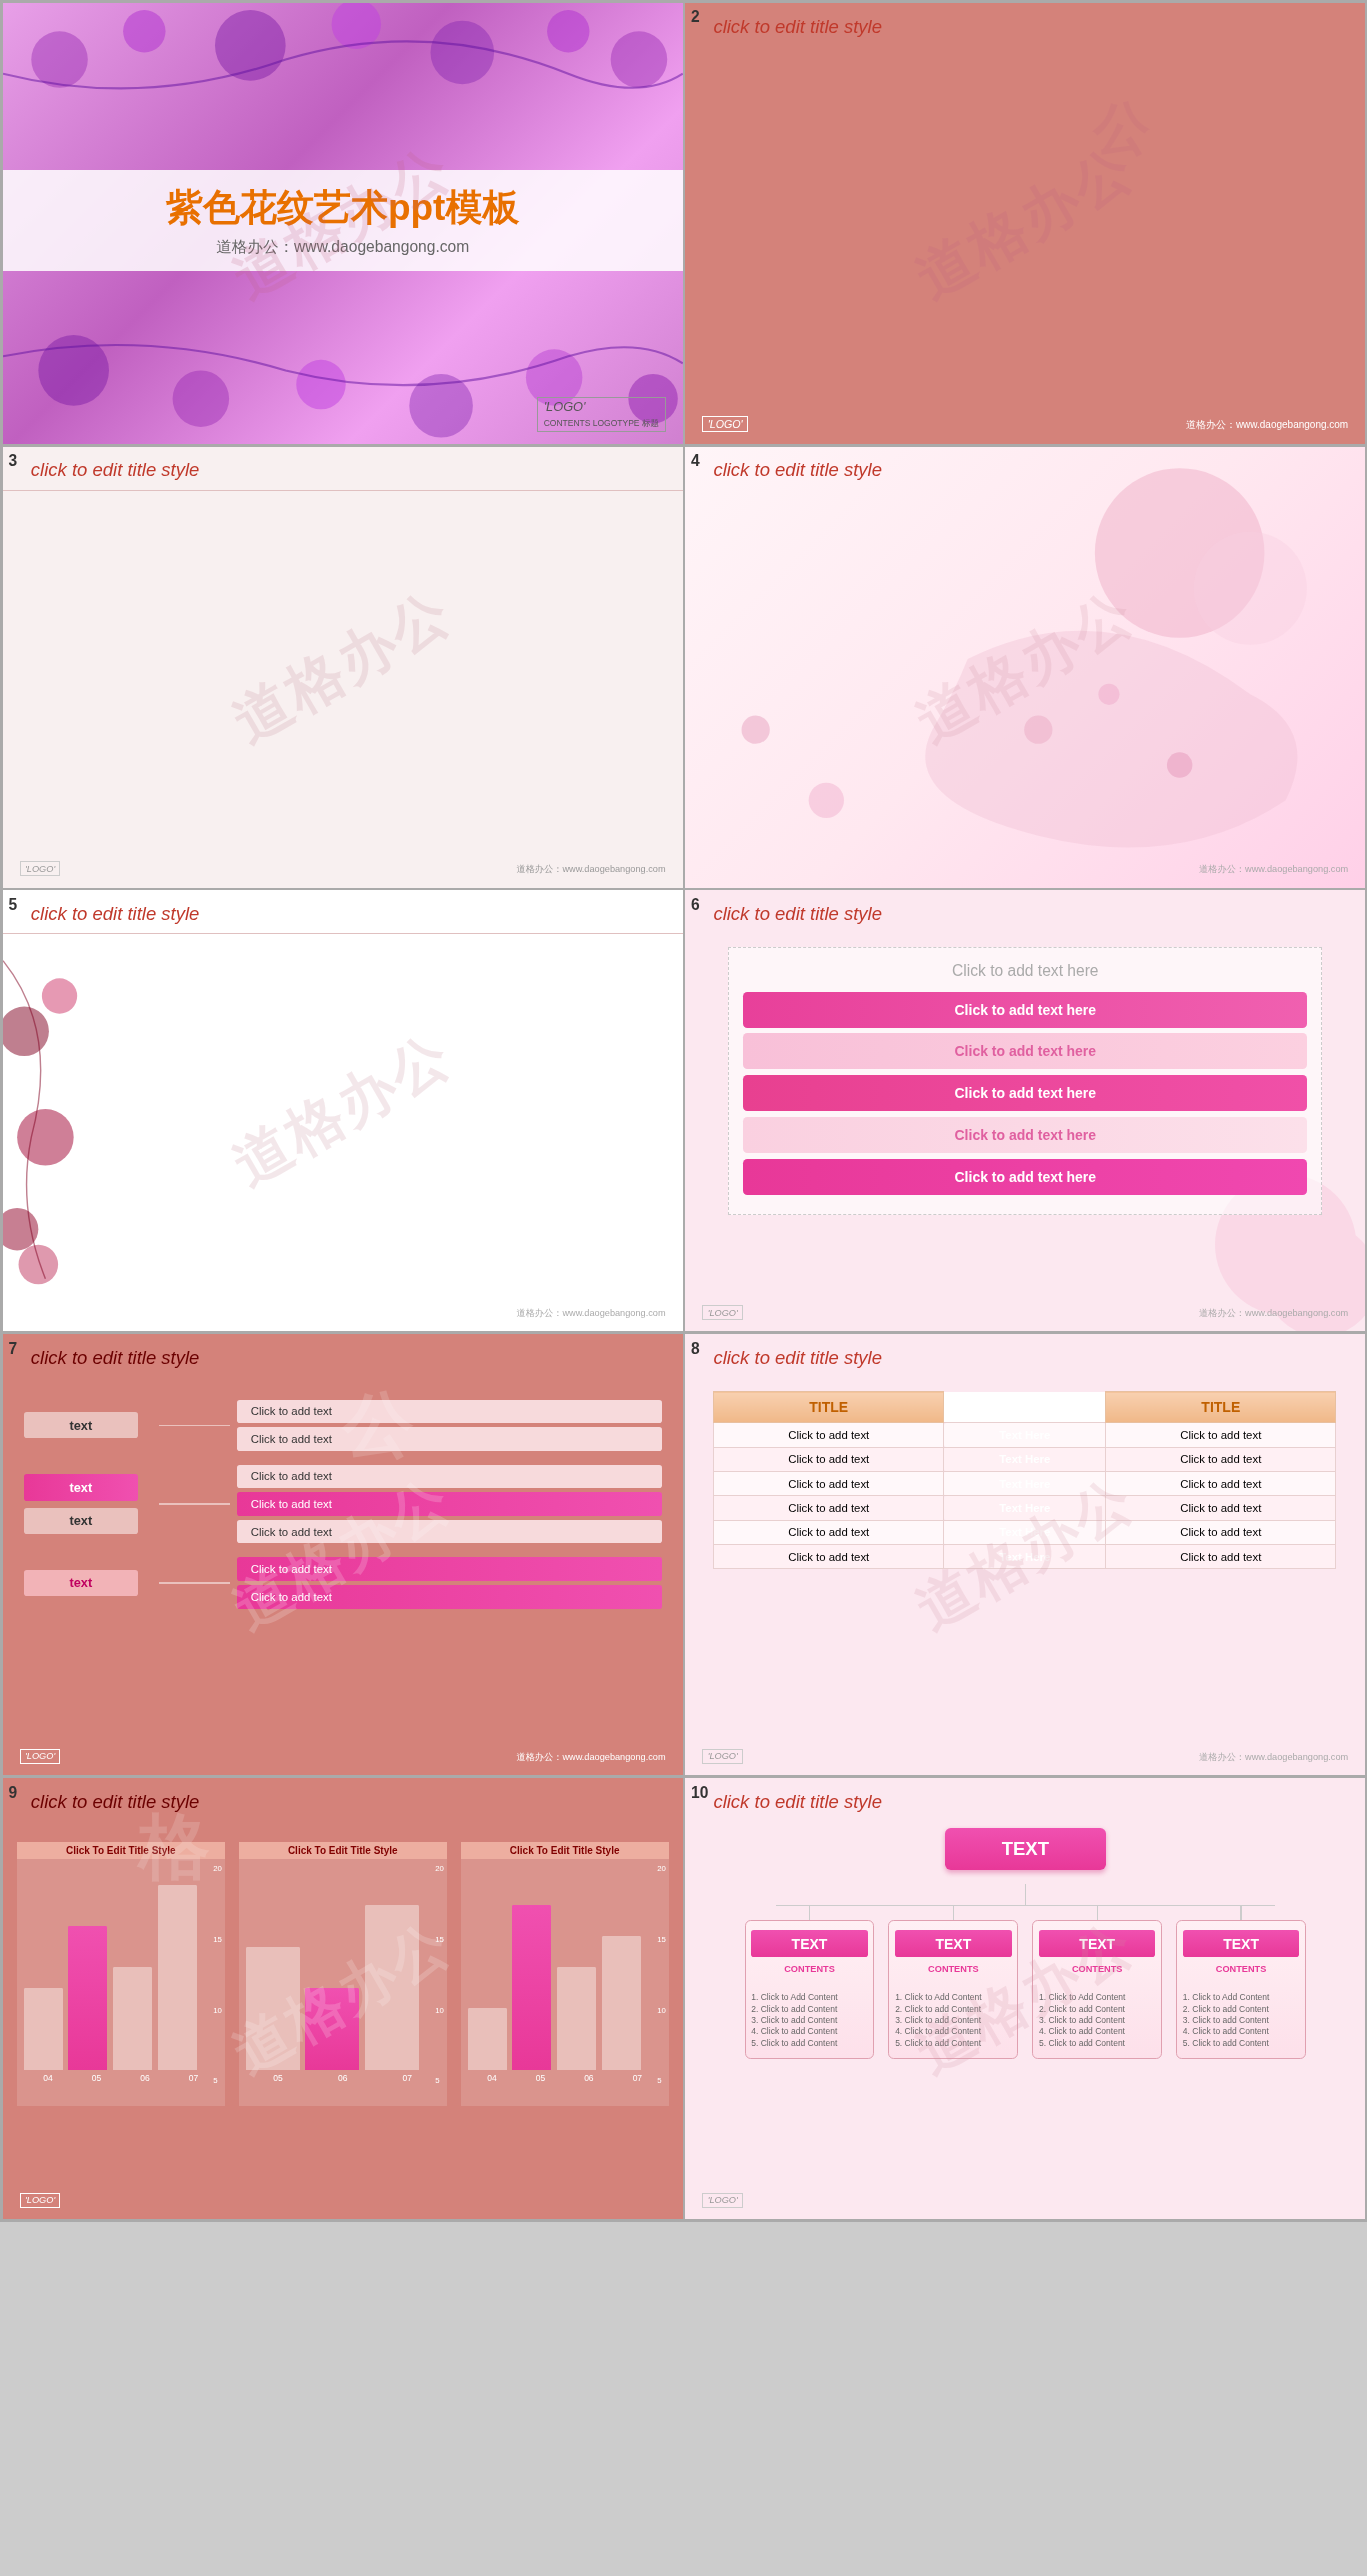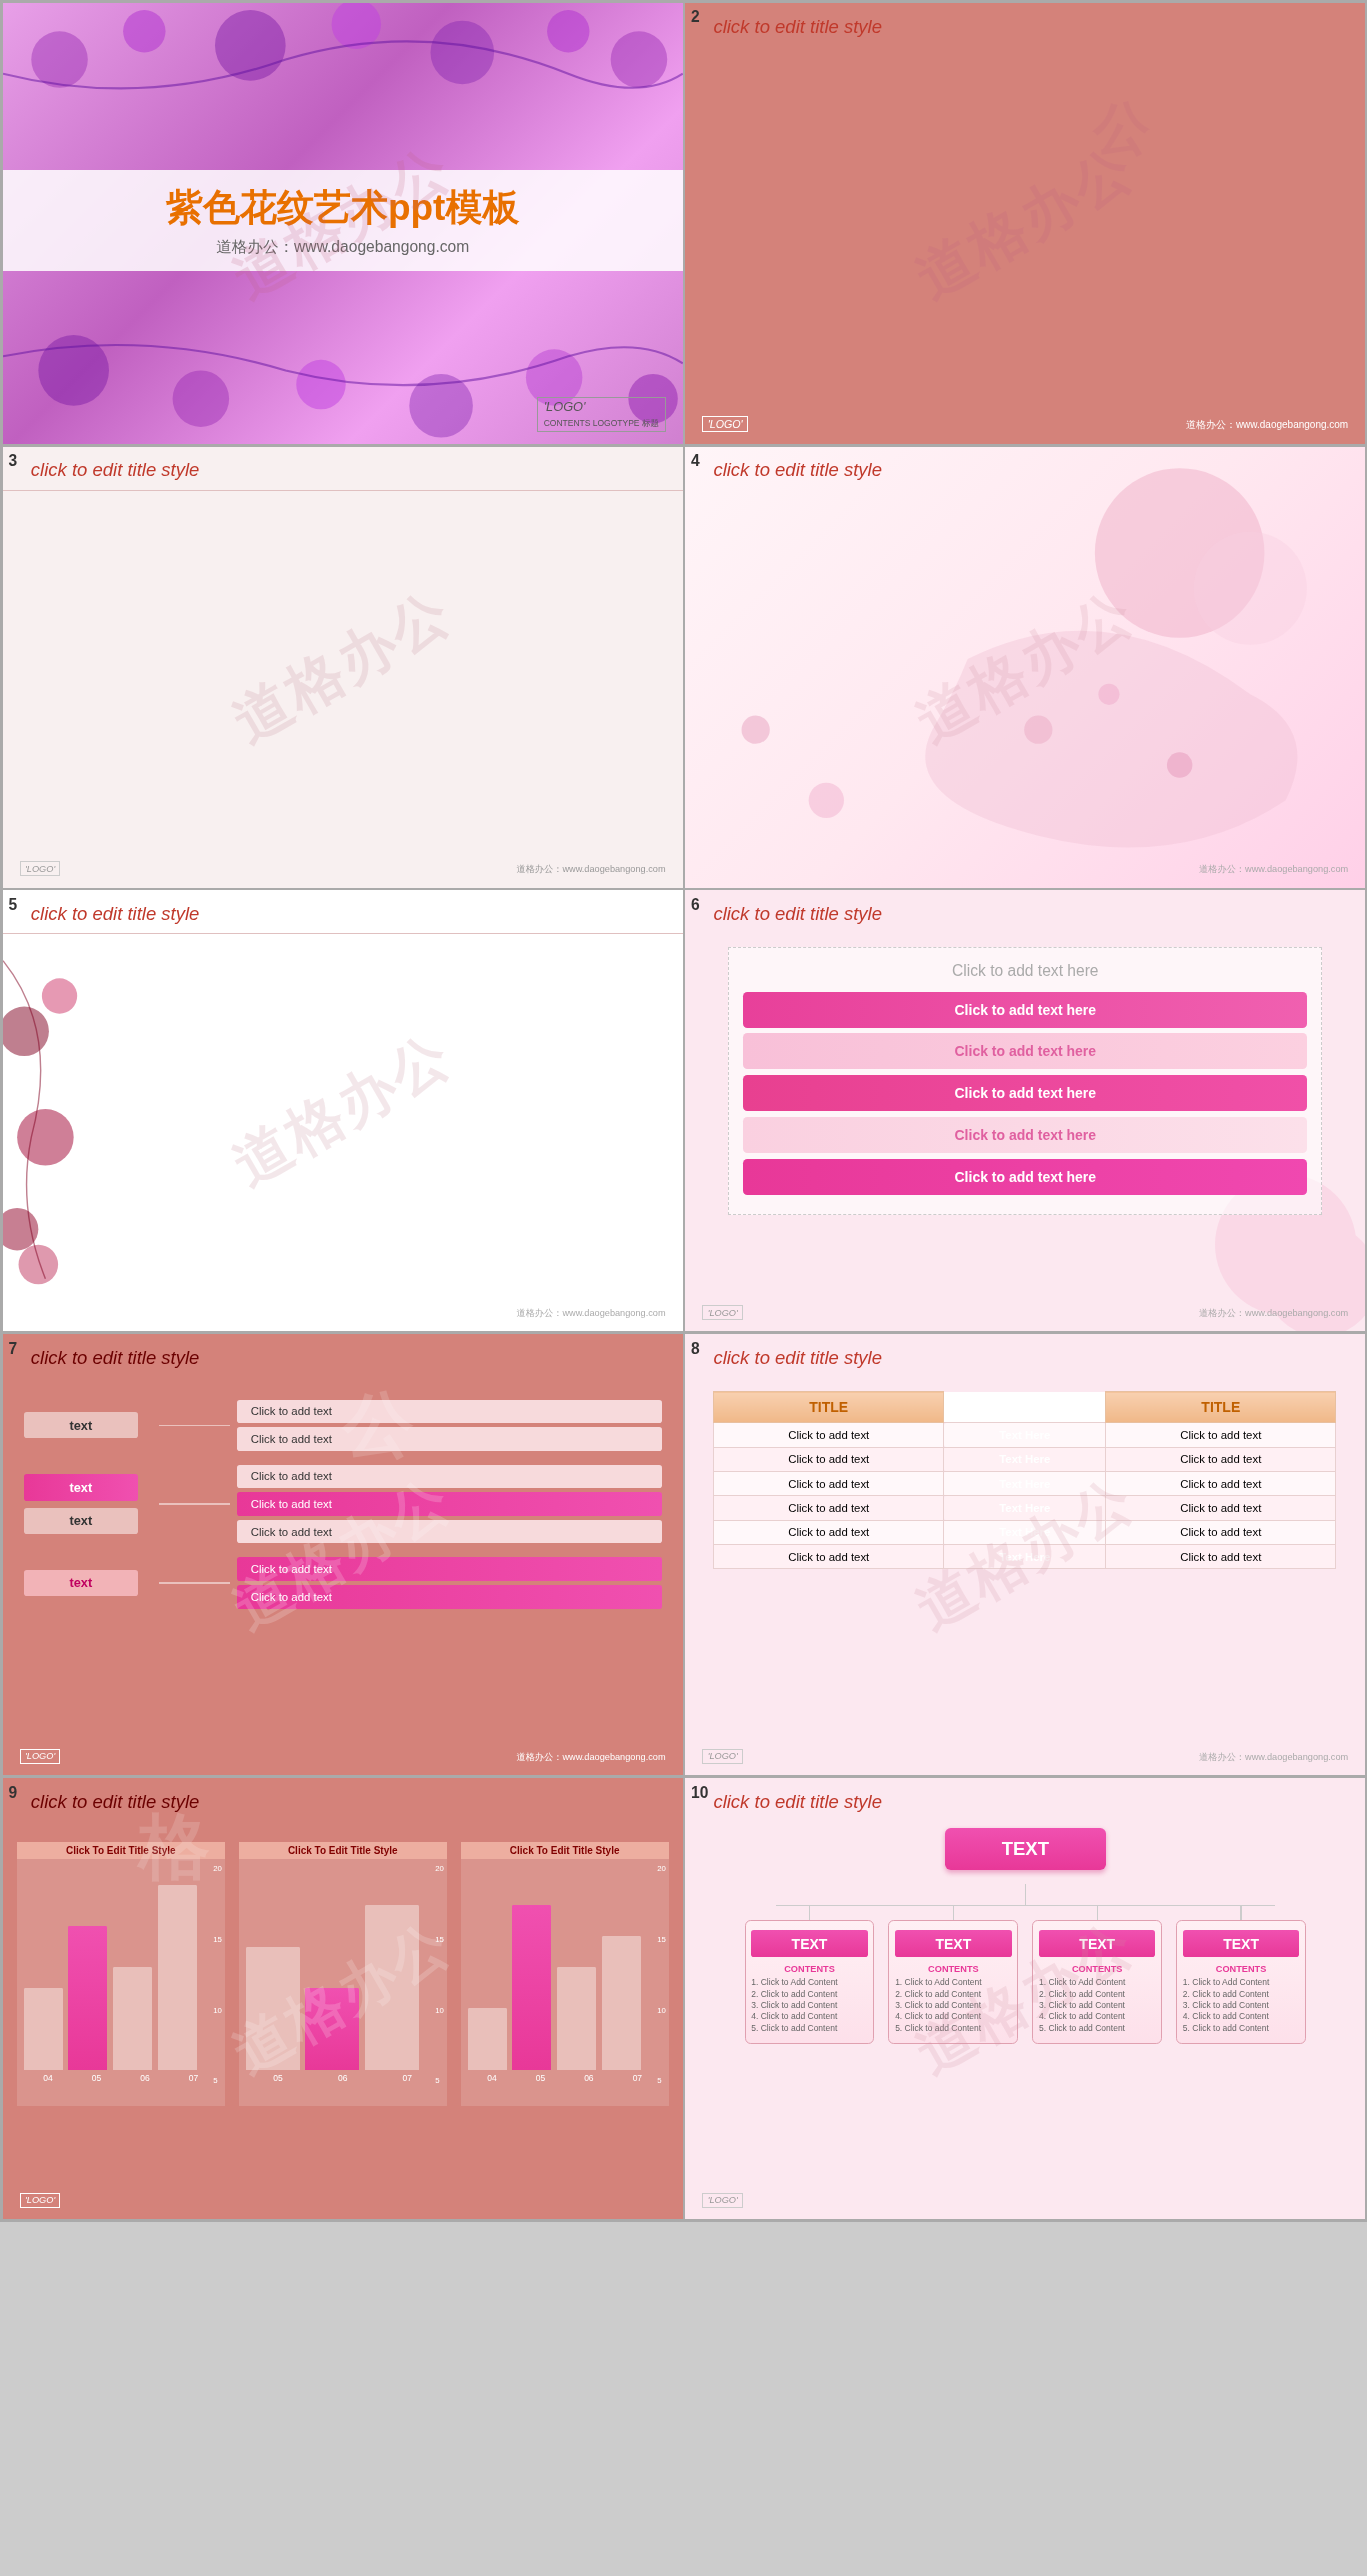--- a/index.html
+++ b/index.html
@@ -553,21 +553,21 @@
       font-size: 14px;
       font-weight: bold;
       padding: 5.7px;
       border-radius: 2.8px;
       margin-bottom: 7px;
     }
     .s10-col-subtitle {
       font-size: 9.2px;
       font-weight: bold;
       color: #e83898;
-      margin-bottom: 3px;
+      margin-bottom: 18px;
     }
     .s10-col-item {
       font-size: 8.5px;
       color: #666;
       margin: 1.4px 0;
       text-align: left;
     }
     .slide-10-logo {
       position: absolute;
       bottom: 11.4px;

